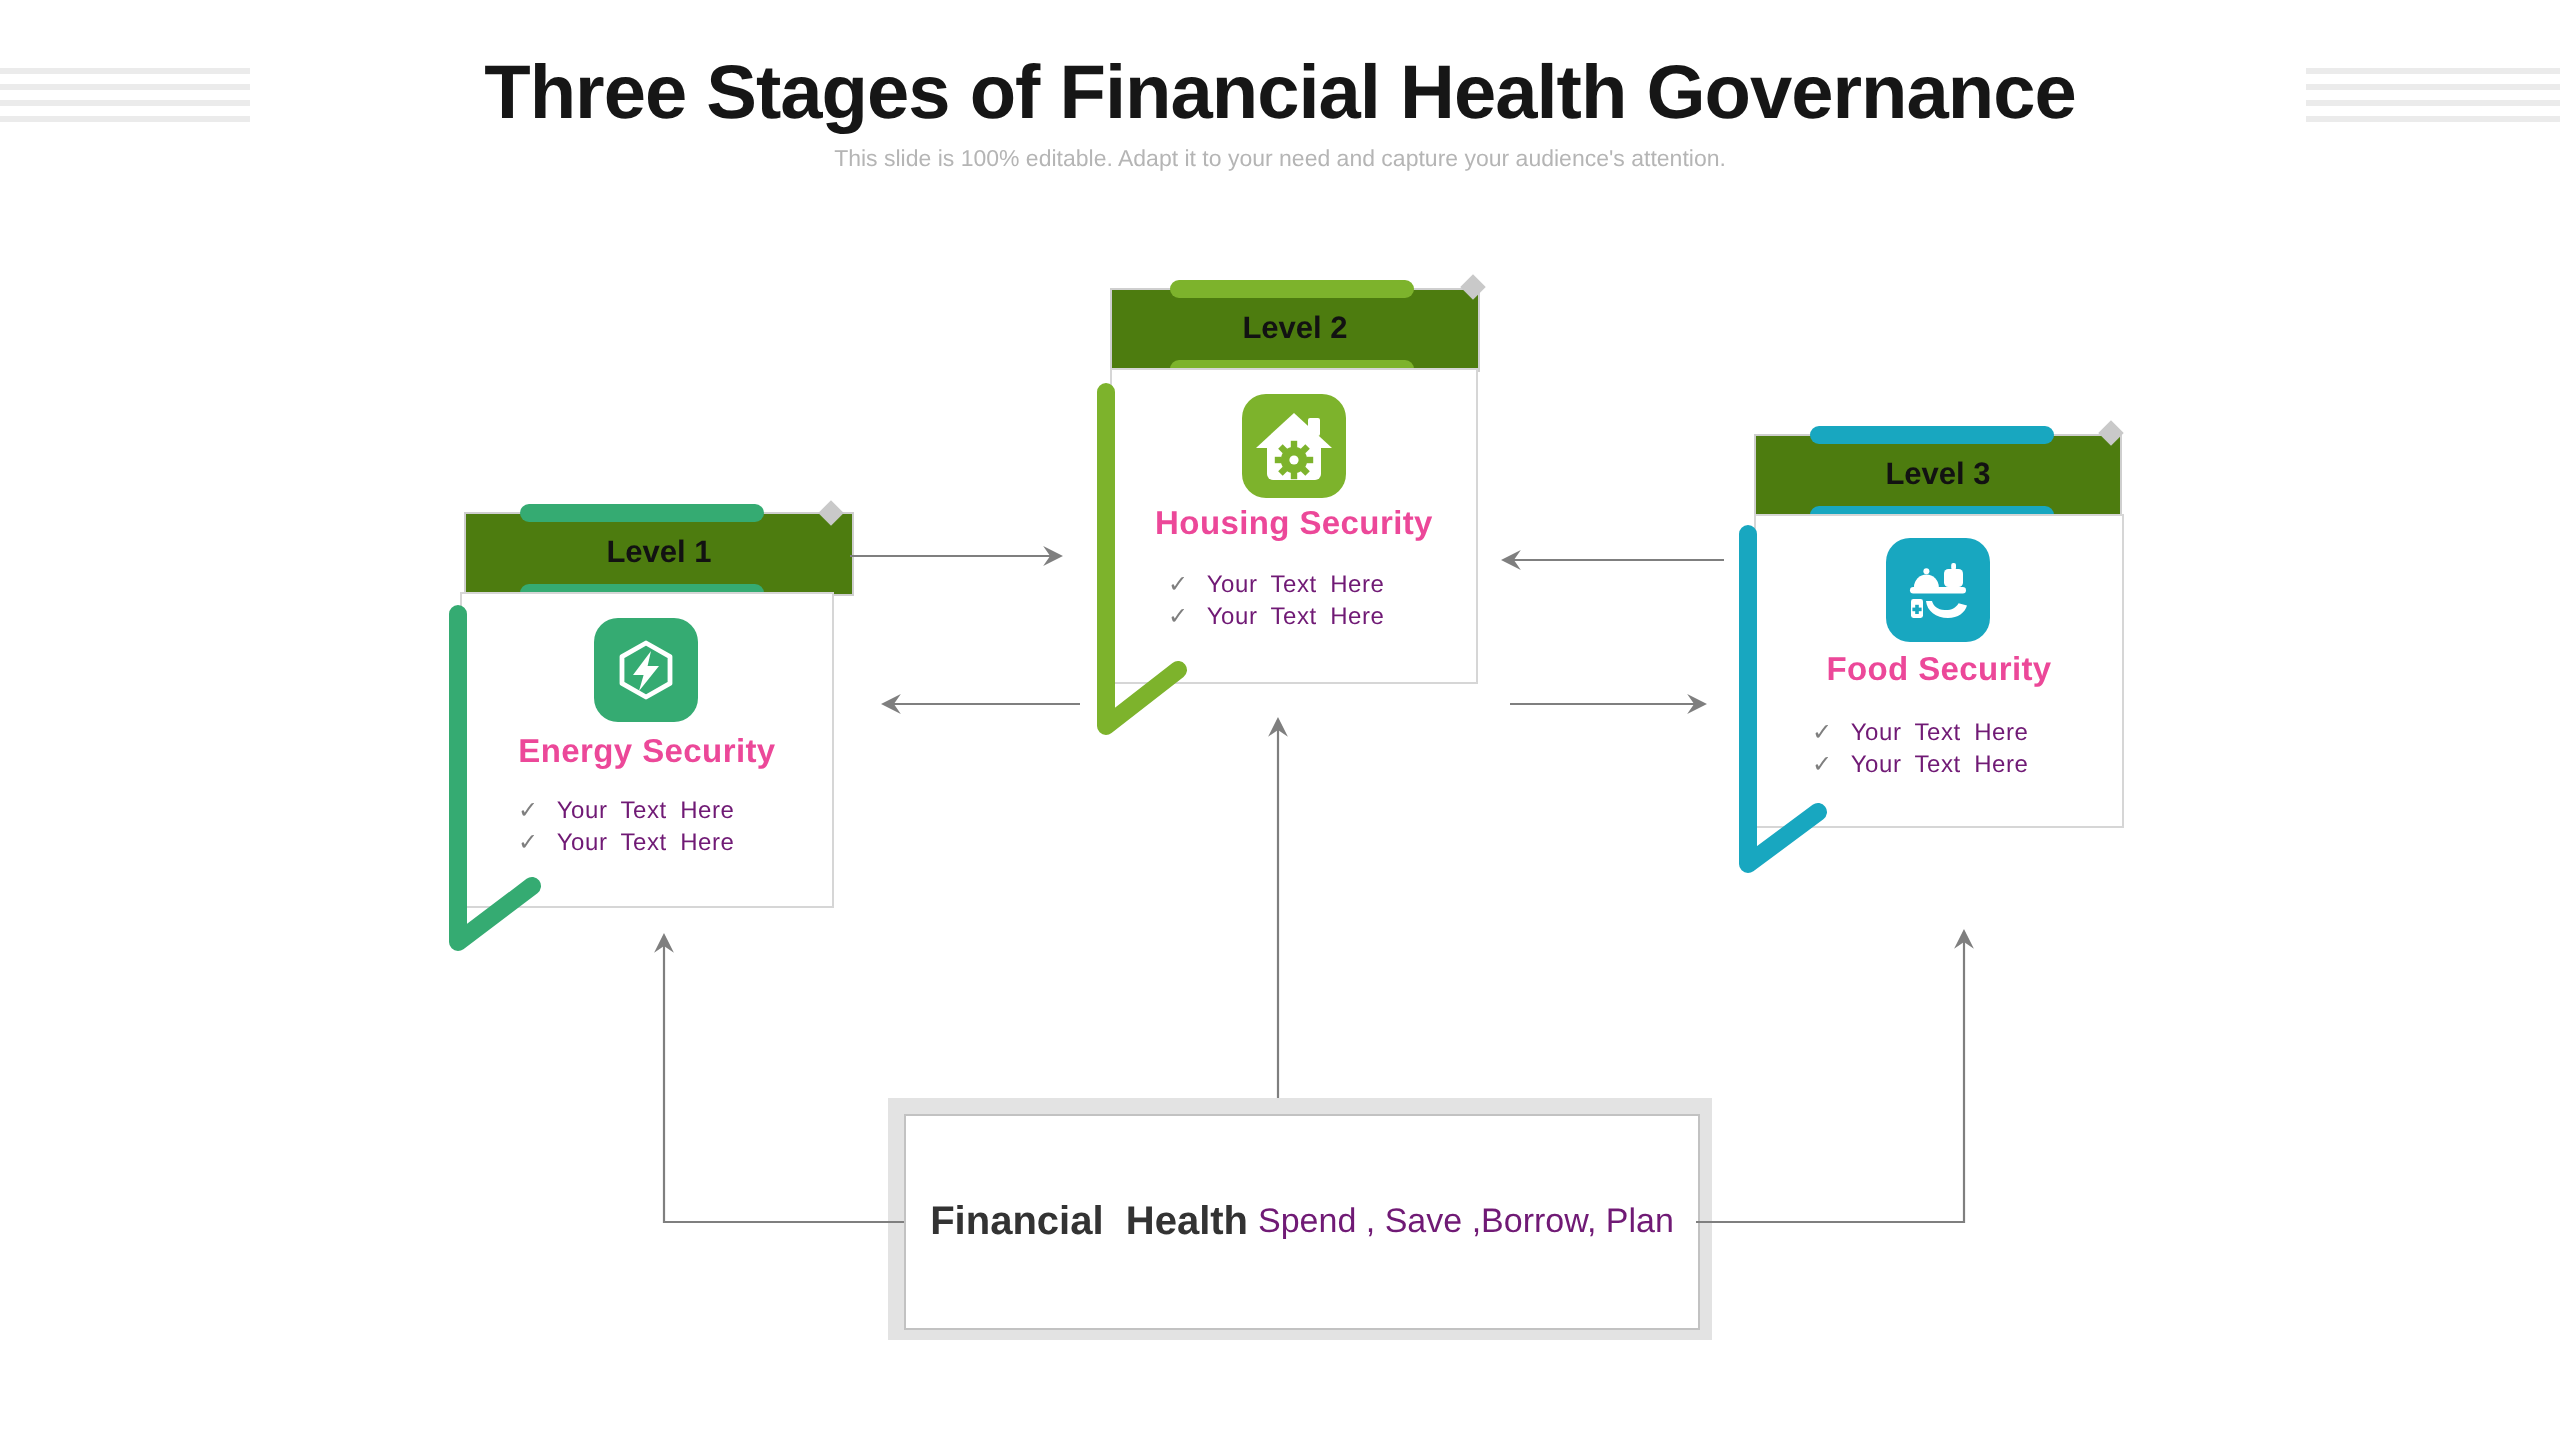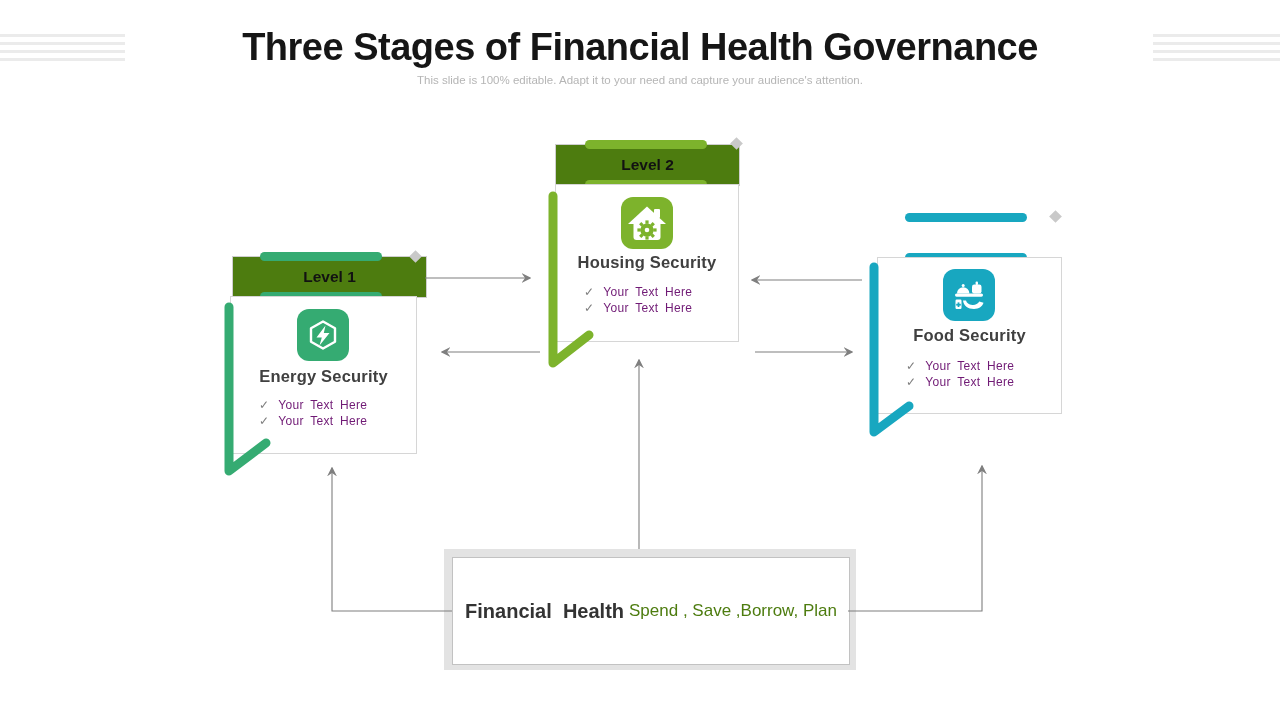--- a/index.html
+++ b/index.html
@@ -23,36 +23,36 @@
     font-size:15.5px;color:#121212;line-height:40px;top:0;}
   .capsule{position:absolute;width:122px;height:9px;border-radius:5px;}
   .cap-l1{background:var(--level1,#35ab72);}
   .cap-l2{background:var(--level2,#7db32c);}
   .cap-l3{background:var(--level3,#18a7c0);}
   .diamond{position:absolute;width:9px;height:9px;background:#c9c9c9;transform:rotate(45deg);}
 
   
   .card{position:absolute;background:#fff;border:1px solid #d6d6d6;}
   .card-title{position:absolute;left:0;width:100%;text-align:center;
-    font-size:16.5px;font-weight:700;color:#404040;letter-spacing:0.2px;}
+    font-size:16.5px;font-weight:700;color:#ec4899;letter-spacing:0.2px;}
   .bullets{position:absolute;left:0;margin:0;padding:0 0 0 28px;list-style:none;}
   .bullets li{display:flex;align-items:center;height:16px;font-size:12px;color:#701a75;
     word-spacing:3px;letter-spacing:0.3px;}
   .check{color:#7f7f7f;font-size:12px;margin-right:9px;}
   .check::before{content:"\2713";}
 
   .icon-badge{position:absolute;width:52px;height:52px;}
 
   
   .fh-back{position:absolute;left:444px;top:549px;width:412px;height:121px;background:#e3e3e3;}
   .fh-box{position:absolute;left:452px;top:557px;width:396px;height:106px;background:#fff;
     border:1px solid #c2c2c2;display:flex;flex-direction:row;justify-content:center;
     align-items:center;gap:5px;}
   .fh-title{font-size:20px;font-weight:700;color:#333;white-space:pre;}
-  .fh-sub{font-size:17px;color:#4d7c0f;white-space:pre;}
+  .fh-sub{font-size:17px;color:#701a75;white-space:pre;}
 
   
   .overlay{position:absolute;left:0;top:0;pointer-events:none;}
   .conn{stroke:var(--line,#7f7f7f);stroke-width:1.1;fill:none;}
   .marker-fill{fill:var(--line,#7f7f7f);}
   .chk{fill:none;stroke-width:9;stroke-linecap:round;stroke-linejoin:round;}
   .stroke-l1{stroke:var(--level1,#35ab72);}
   .stroke-l2{stroke:var(--level2,#7db32c);}
   .stroke-l3{stroke:var(--level3,#18a7c0);}
   .fill-l2{fill:var(--level2,#7db32c);}
@@ -151,20 +151,23 @@
           <span class="check"></span>
           <span>Your Text Here</span>
         </li>
       <li>
           <span class="check"></span>
           <span>Your Text Here</span>
         </li>
     </ul>
   </div>
 
+  <div class="hdr" style="left:877px;top:217px;width:182px;height:40px;">
+    <div class="hdr-label">Level 3</div>
+  </div>
   <div class="capsule cap-l3" style="left:905px;top:213px;"></div>
   <div class="capsule cap-l3" style="left:905px;top:253px;"></div>
   <div class="diamond" style="left:1051px;top:212px;"></div>
 
   <div class="card" style="left:877px;top:257px;width:183px;height:155px;">
     <svg class="icon-badge" style="left:65px;top:11px;" viewBox="0 0 52 52">
       <rect x="0" y="0" width="52" height="52" rx="12" fill="#18a7c0"></rect>
       <rect x="12" y="24.5" width="28" height="3.2" rx="1.6" fill="#ffffff"></rect>
       <path d="M14,24.5 a6.2,6.2 0 0 1 12.4,0 Z" fill="#ffffff"></path>
       <circle cx="20.2" cy="16.6" r="1.5" fill="#ffffff"></circle>

